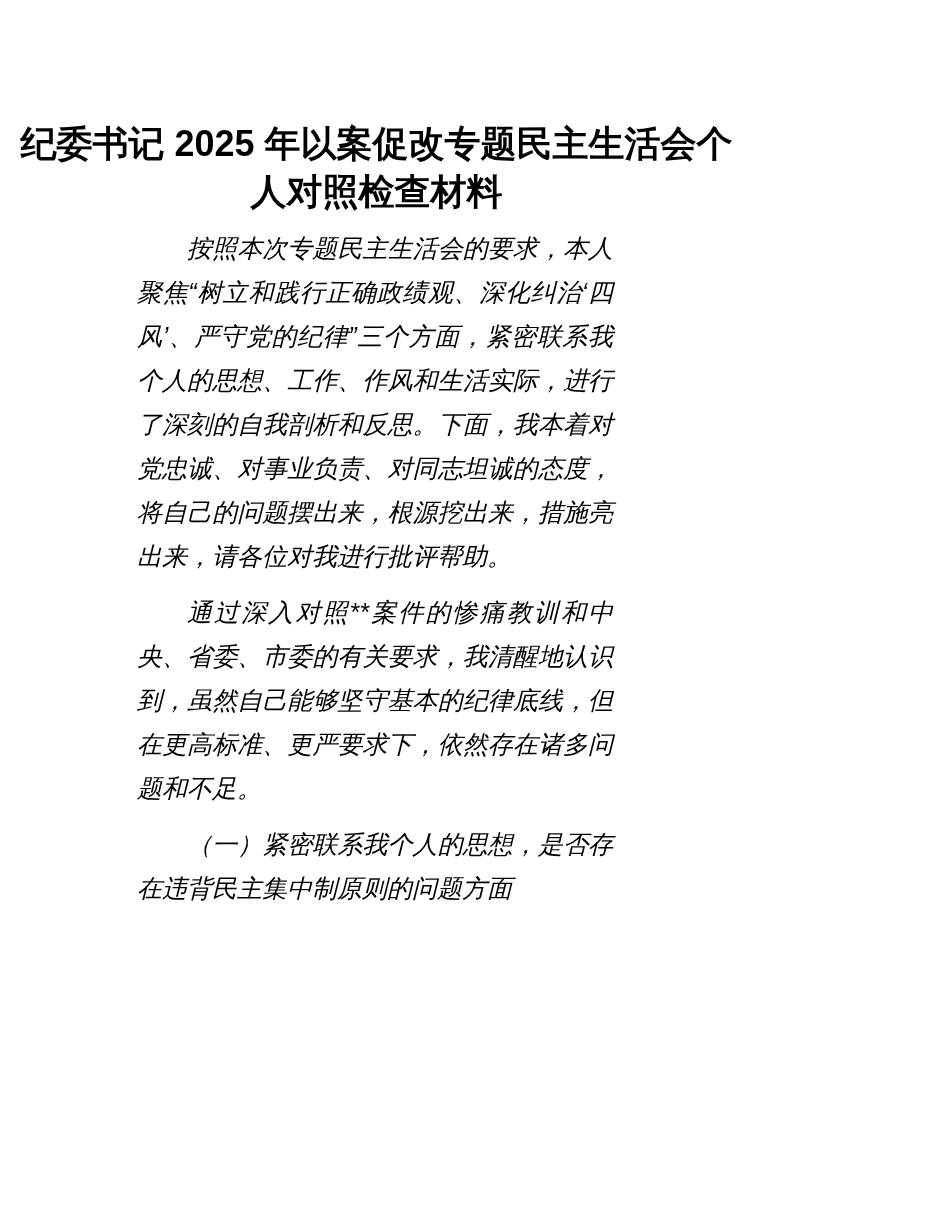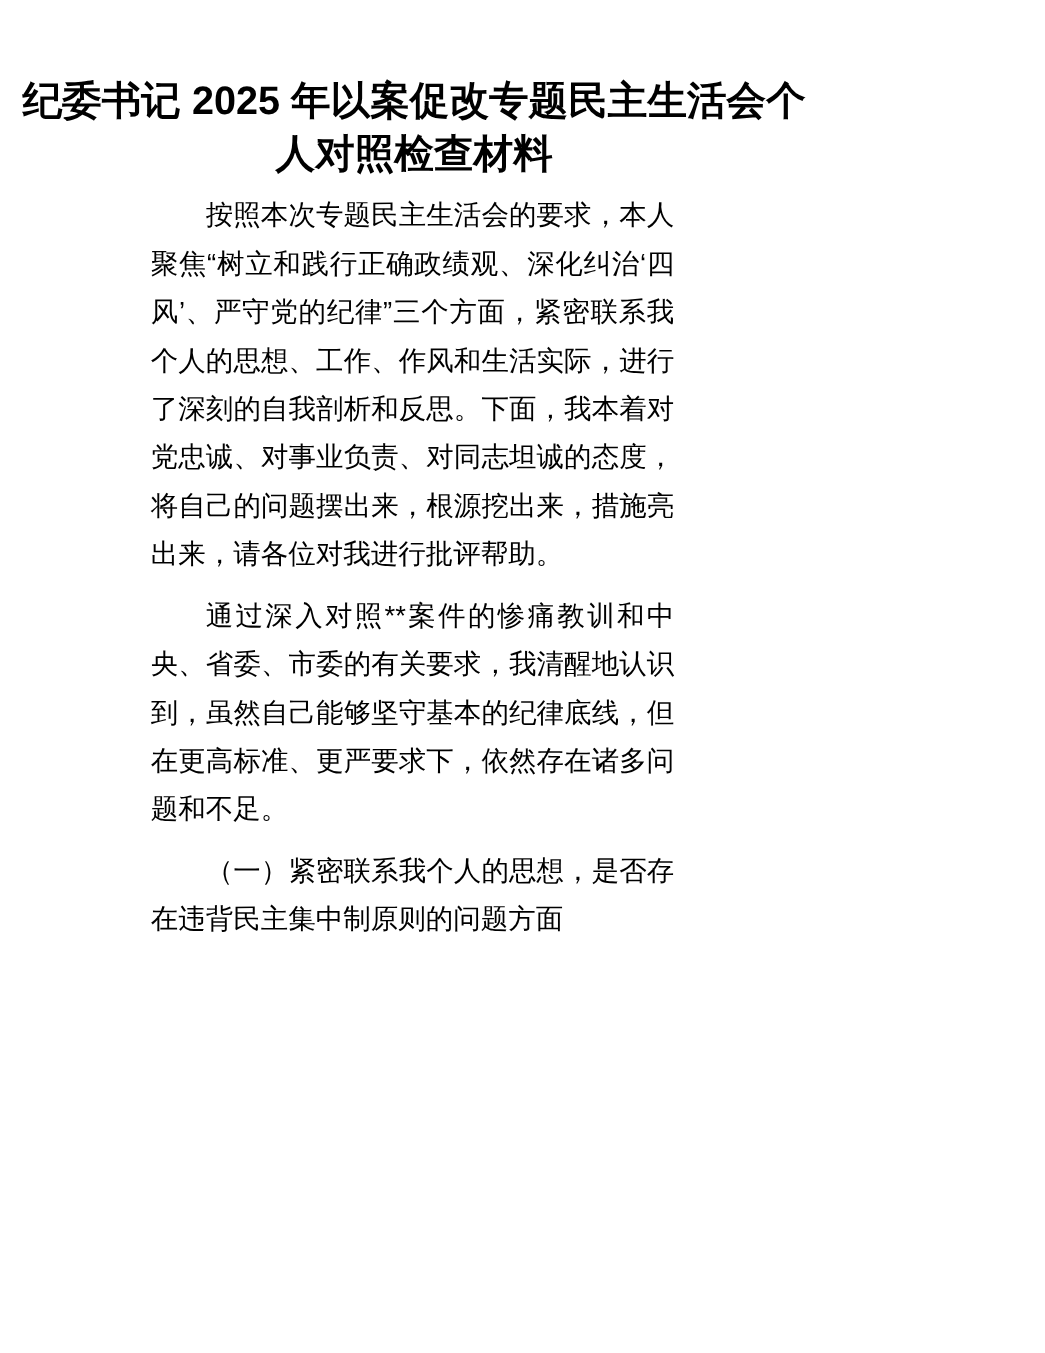--- a/index.html
+++ b/index.html
@@ -8,36 +8,37 @@
       background: #ffffff;
     }
     .page {
       position: relative;
       width: 753px;
       height: 1230px;
       box-sizing: border-box;
       background: #ffffff;
       color: #000000;
       font-family: "Liberation Sans", "DejaVu Sans", sans-serif;
-      padding-top: 68px;
+      padding-top: 120px;
       overflow: hidden;
       border-radius: 10px;
     }
     .doc-title {
       width: 724px;
       margin: 0 auto 10px auto;
       font-size: 36px;
       font-weight: bold;
       line-height: 48px;
       text-align: center;
       letter-spacing: 0px;
       word-break: break-word;
     }
     .doc-content {
       margin: 0 140px 0 137px;
+      font-style: italic;
     }
     .doc-content p {
       margin: 0 0 12px 0;
       font-size: 25px;
       line-height: 44px;
       text-align: justify;
       text-indent: 2em;
       word-break: break-word;
       font-weight: normal;
     }

